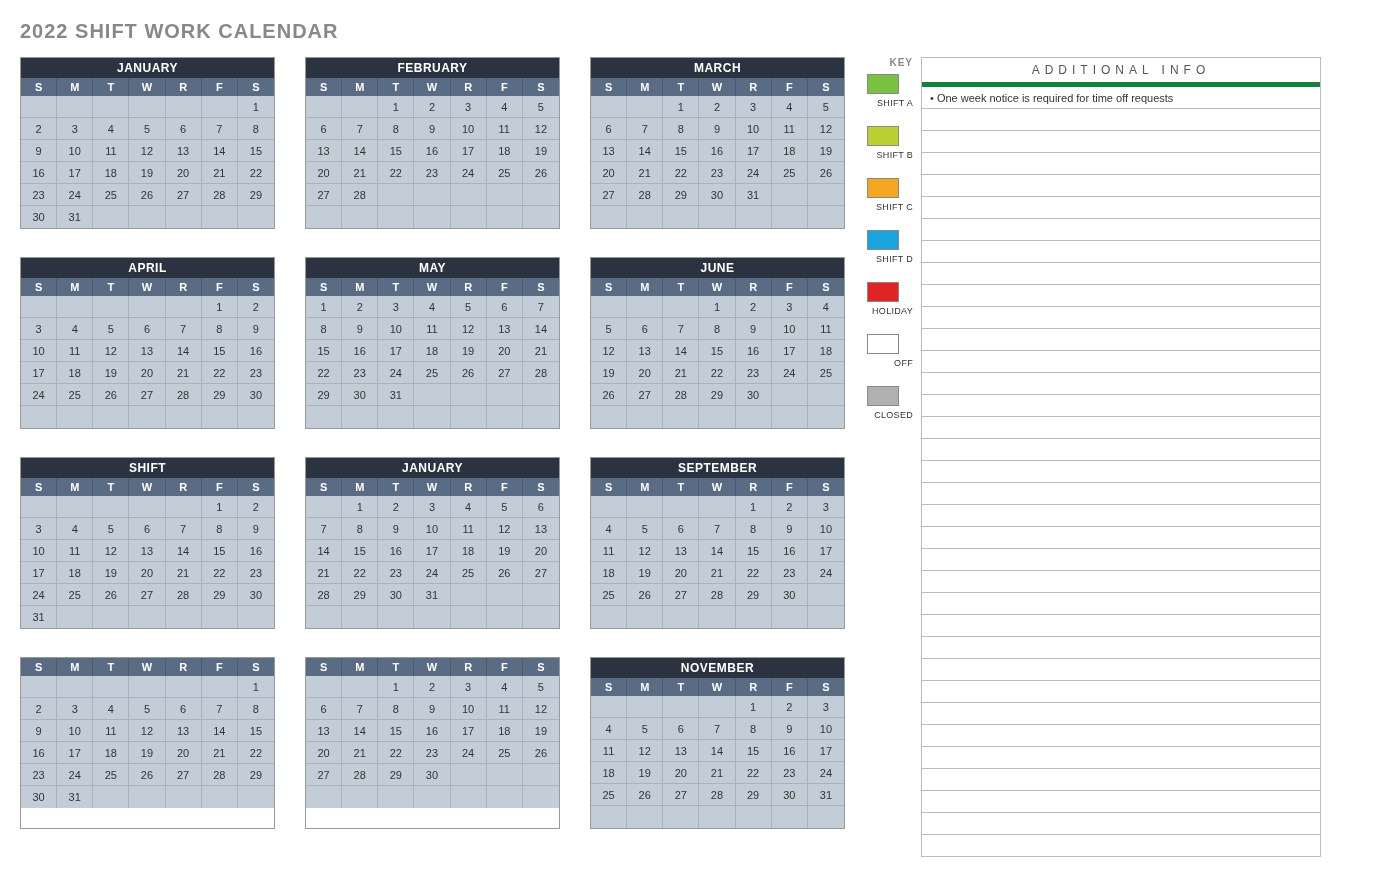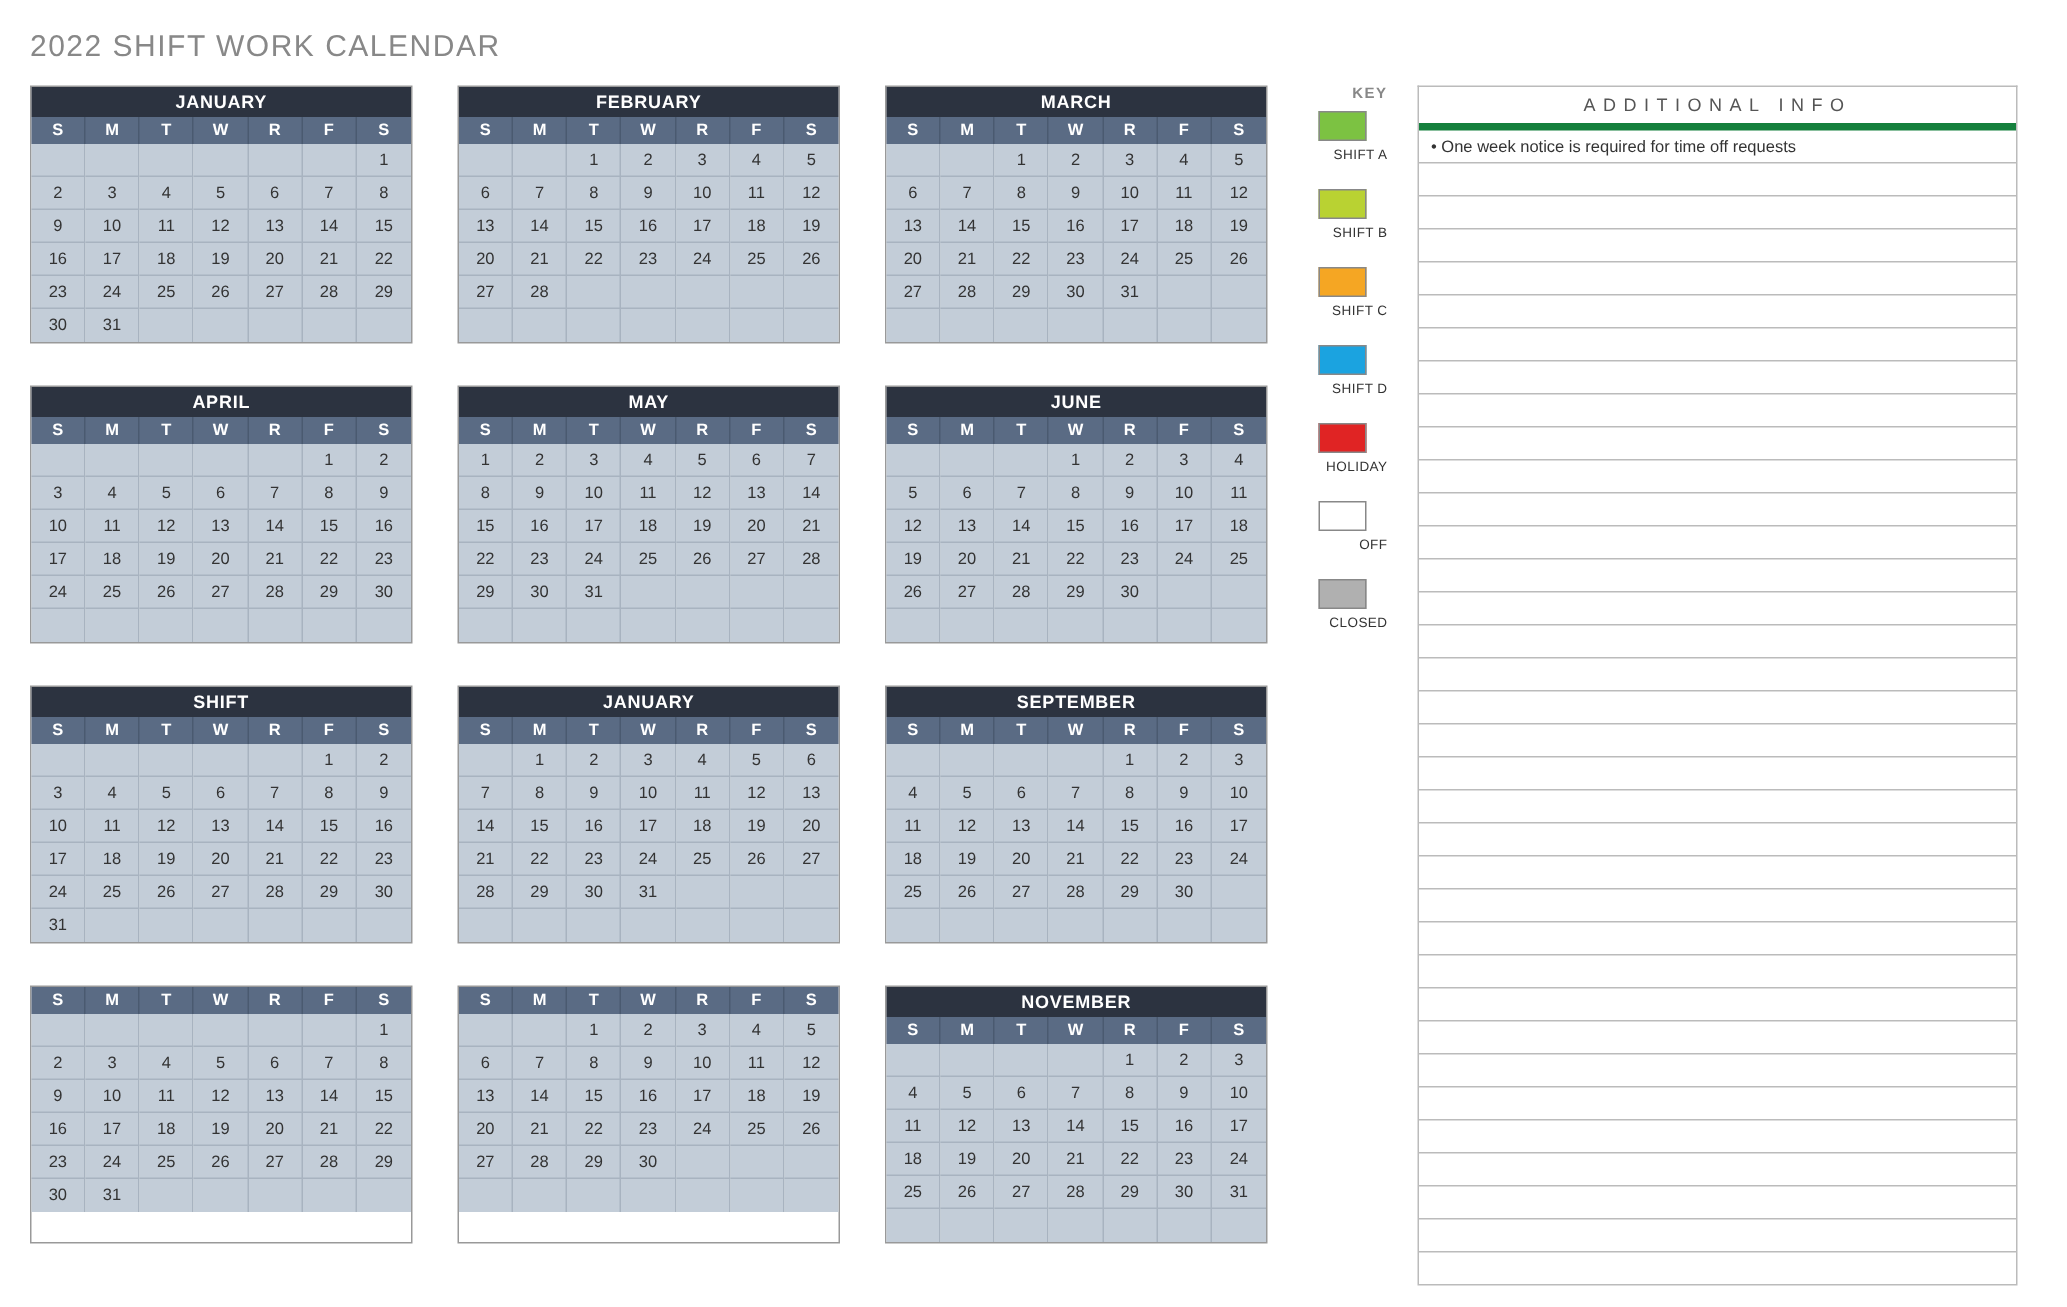--- a/index.html
+++ b/index.html
@@ -5,28 +5,28 @@
   * { box-sizing: border-box; margin: 0; padding: 0; }
   body {
     font-family: Arial, Helvetica, sans-serif;
     background: #ffffff;
     padding: 20px;
     font-size: 11px;
     color: #333;
   }
   .page-title {
     font-size: 20px;
-    font-weight: normal;
+    font-weight: bold;
     color: #888;
     letter-spacing: 1px;
     margin-bottom: 14px;
   }
   .layout {
     display: flex;
-    gap: 20px;
+    gap: 8px;
     align-items: flex-start;
   }
   .calendars {
     display: grid;
     grid-template-columns: repeat(3, 255px);
     gap: 28px 30px;
   }
   .month {
     border: 1px solid #999;
   }

